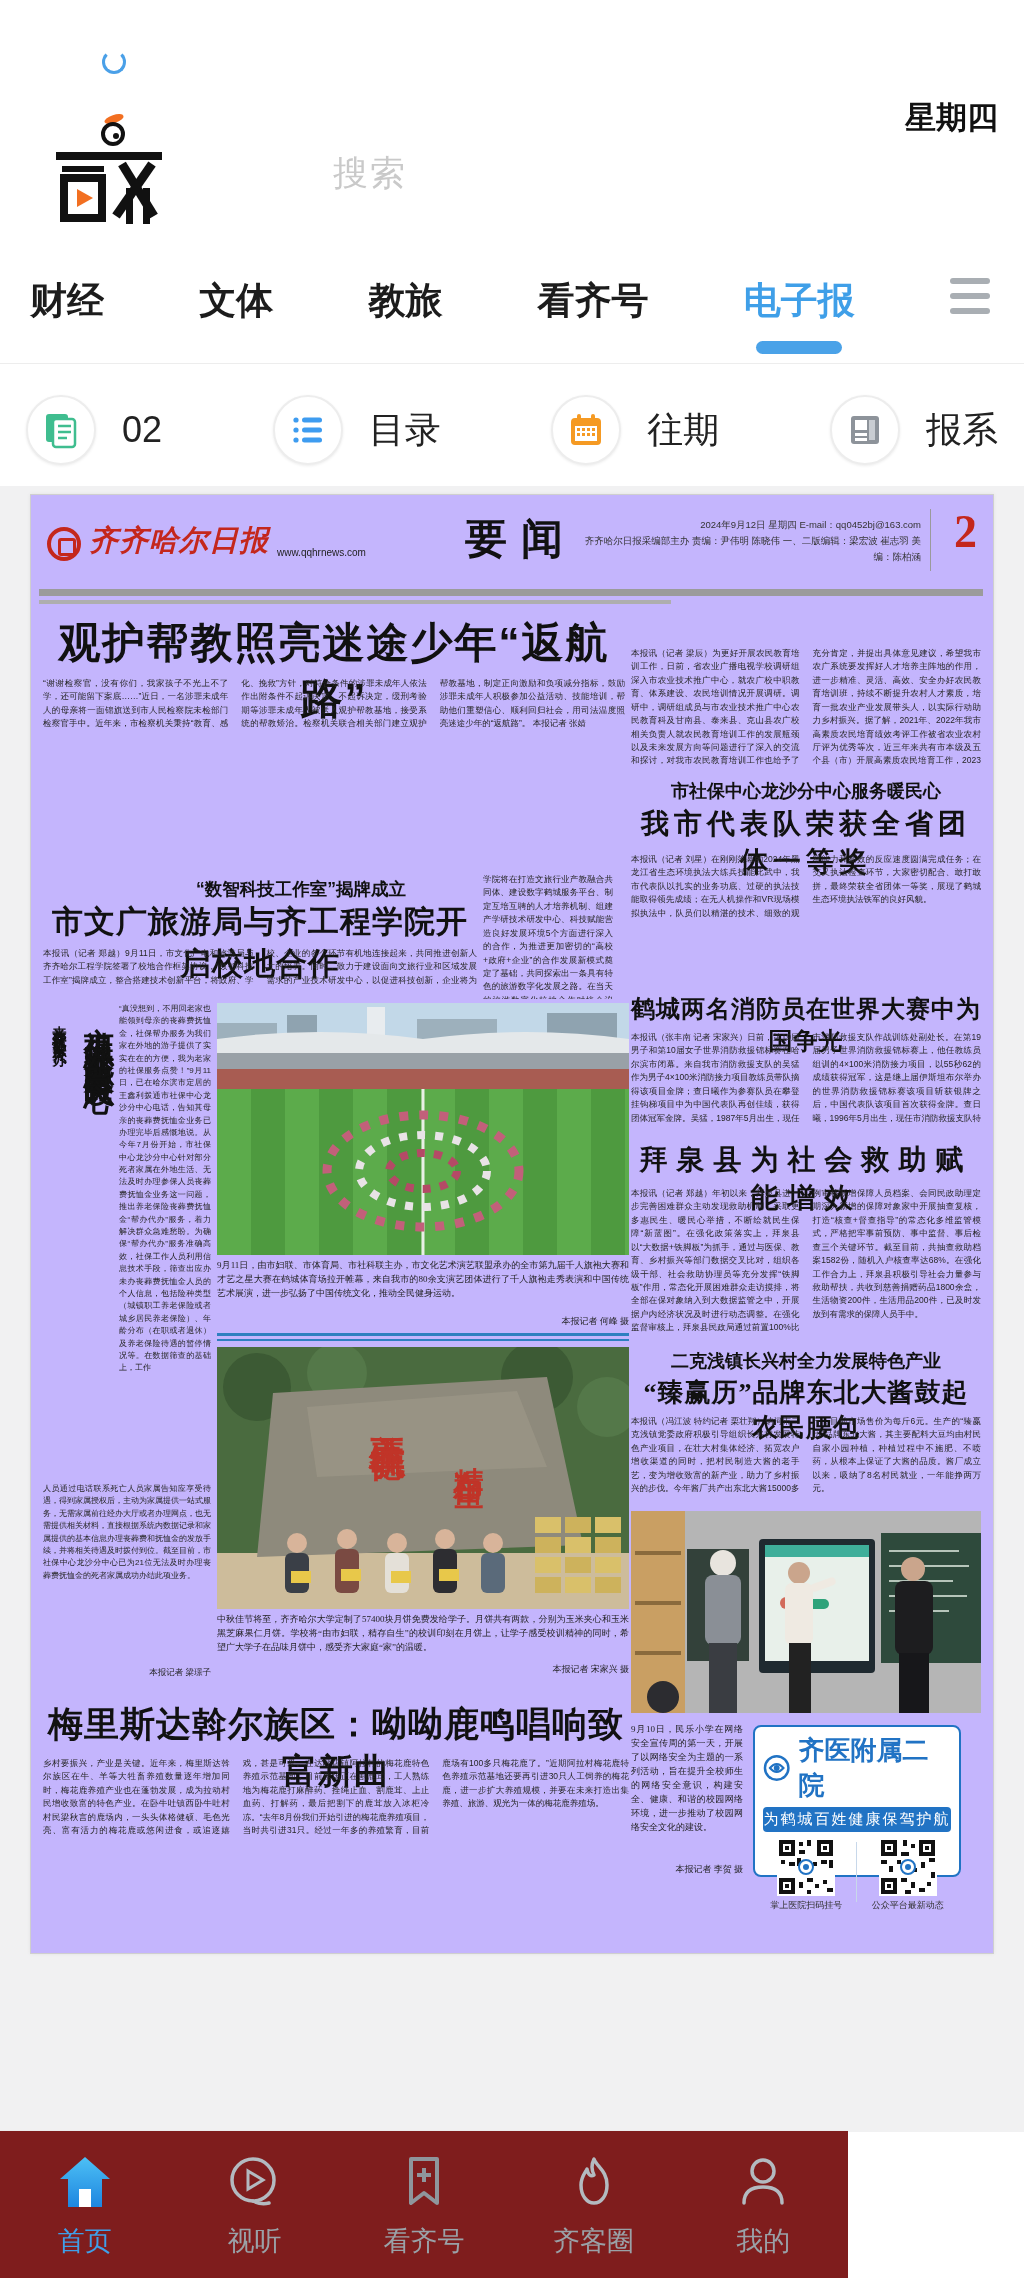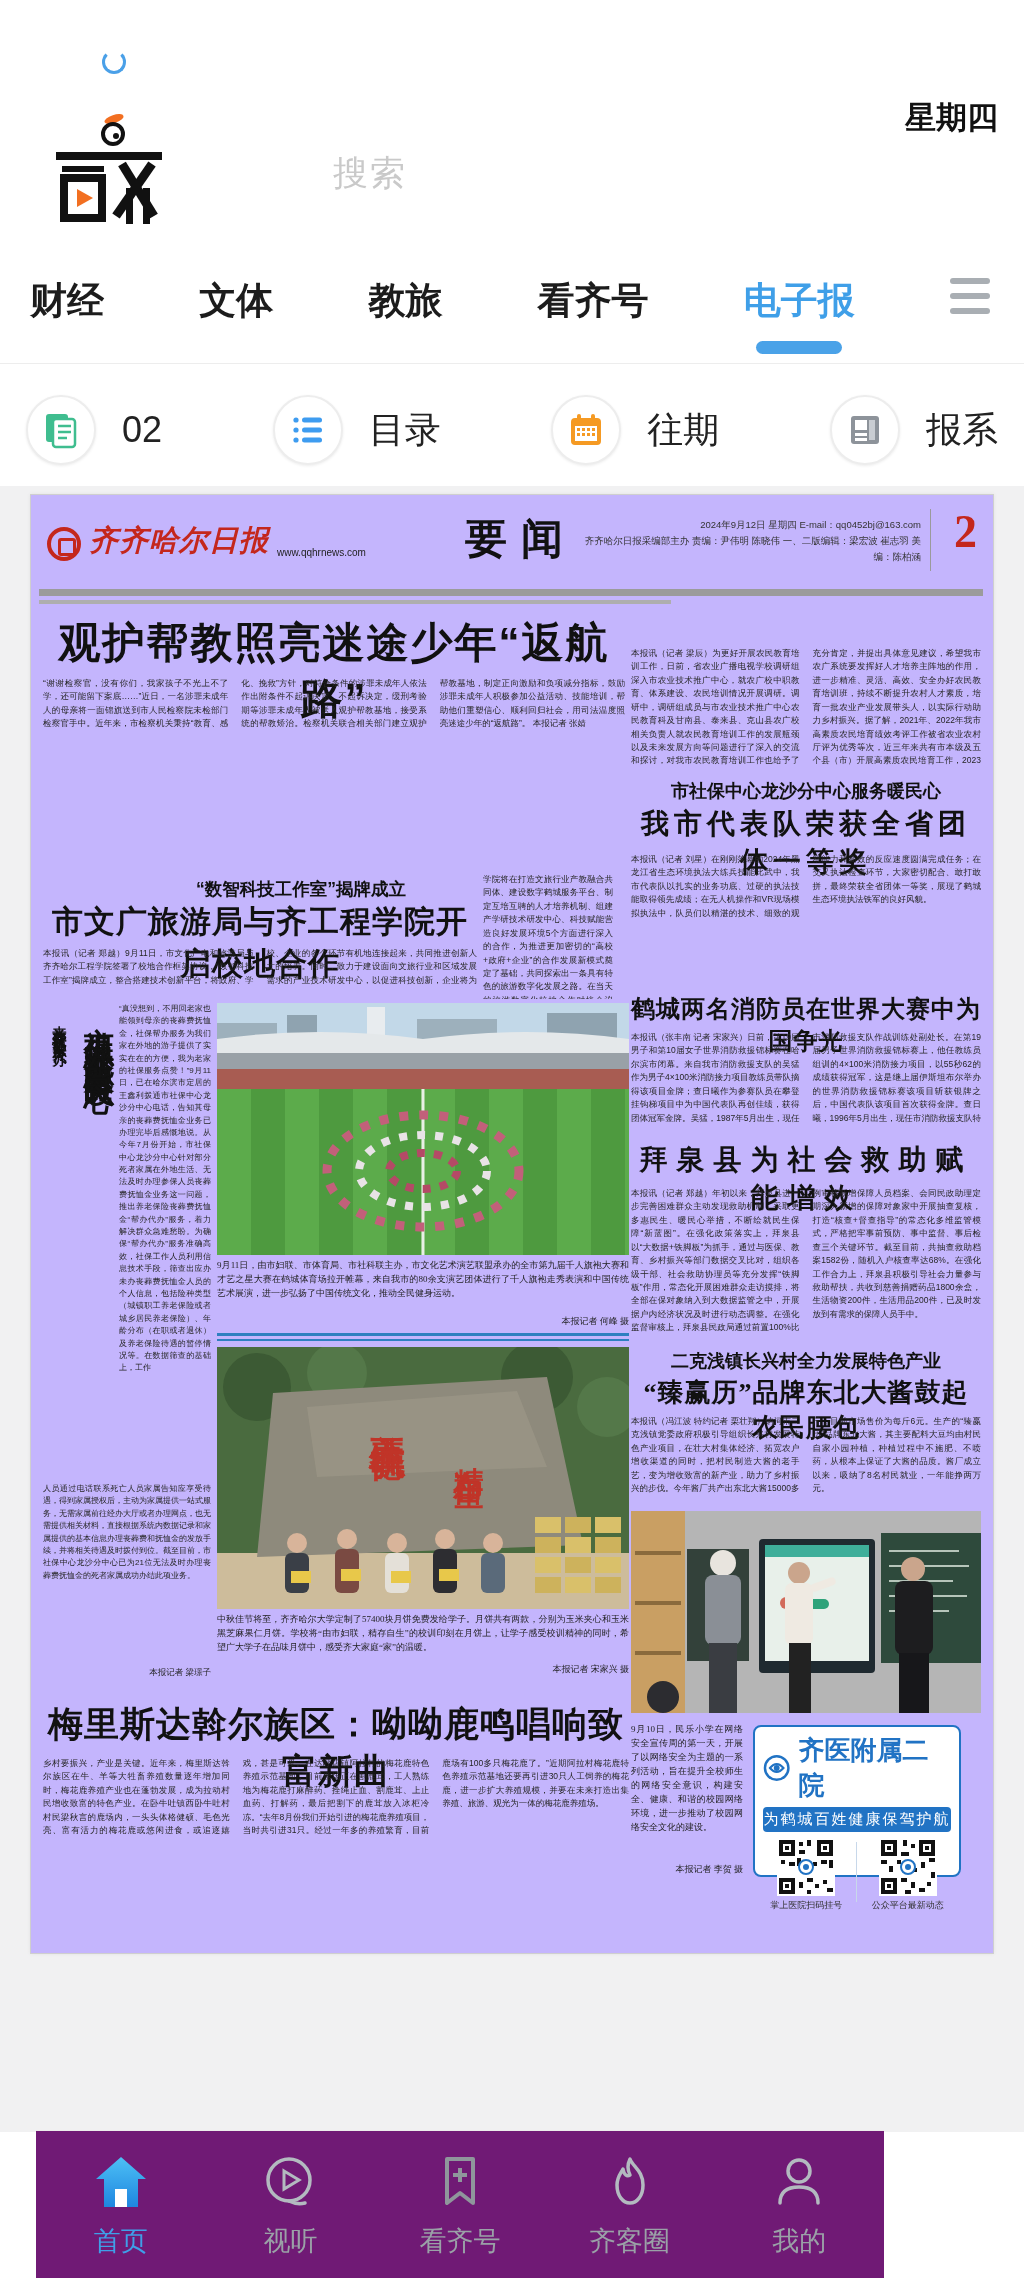--- a/index.html
+++ b/index.html
@@ -122,22 +122,22 @@
      writing-mode:vertical-rl;text-orientation:upright;letter-spacing:4px;}
   #social-b1{flex:1;font-size:8px;line-height:1.55;text-align:justify;color:#262626;overflow:hidden;}
   #social-b2{width:168px;height:180px;font-size:8px;line-height:1.55;text-align:justify;
      color:#262626;overflow:hidden;margin-top:4px;}
   #social-by{font-size:8.5px;text-align:right;color:#222;margin-top:4px;}
 
   #deer-hl{left:12px;top:1206px;width:586px;font-size:35px;letter-spacing:1px;}
   #deer-body{left:12px;top:1262px;width:586px;height:158px;}
 
   
-  #tabbar{left:0;top:2130px;width:848px;height:148px;background:#701a75;border-top:1px solid #ececec;
-    display:flex;margin-left:36px;}
+  #tabbar{left:0;top:2130px;width:848px;height:148px;background:#7f1d1d;border-top:1px solid #ececec;
+    display:flex;}
   .tb{flex:1;display:flex;flex-direction:column;align-items:center;justify-content:center;
     gap:10px;cursor:pointer;}
   .tb .tlbl{font-size:27px;color:#9aa1a7;}
   .tb.active .tlbl{color:#3f9fe8;}
 </style>
 </head>
 <body>
 
 <div class="abs" id="refresh-dot"></div>
 

